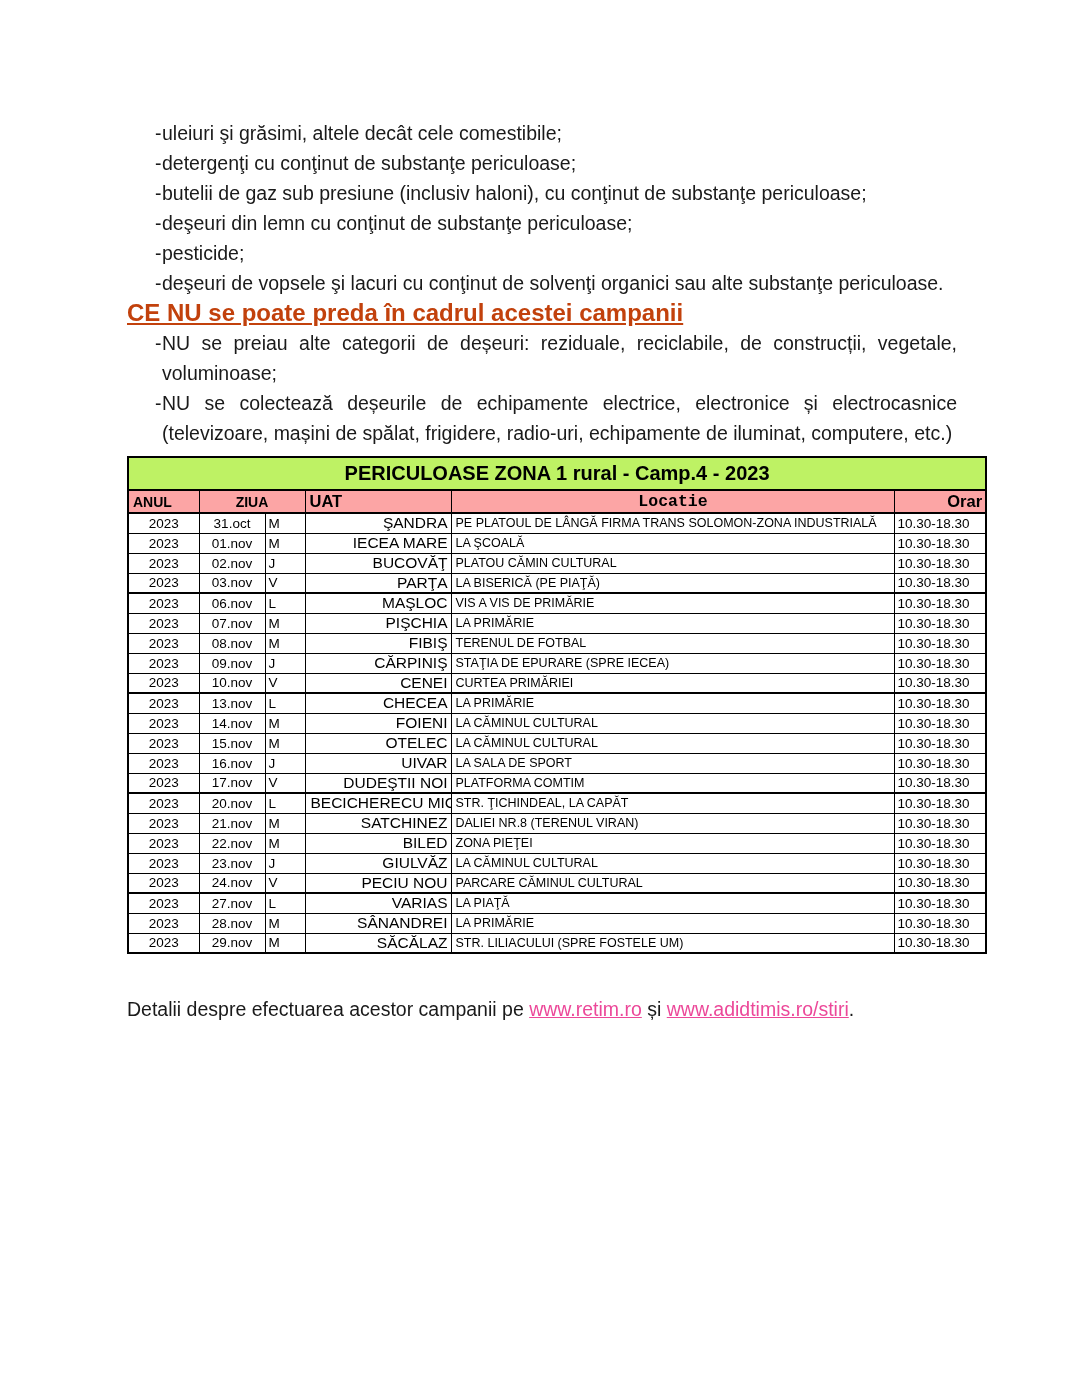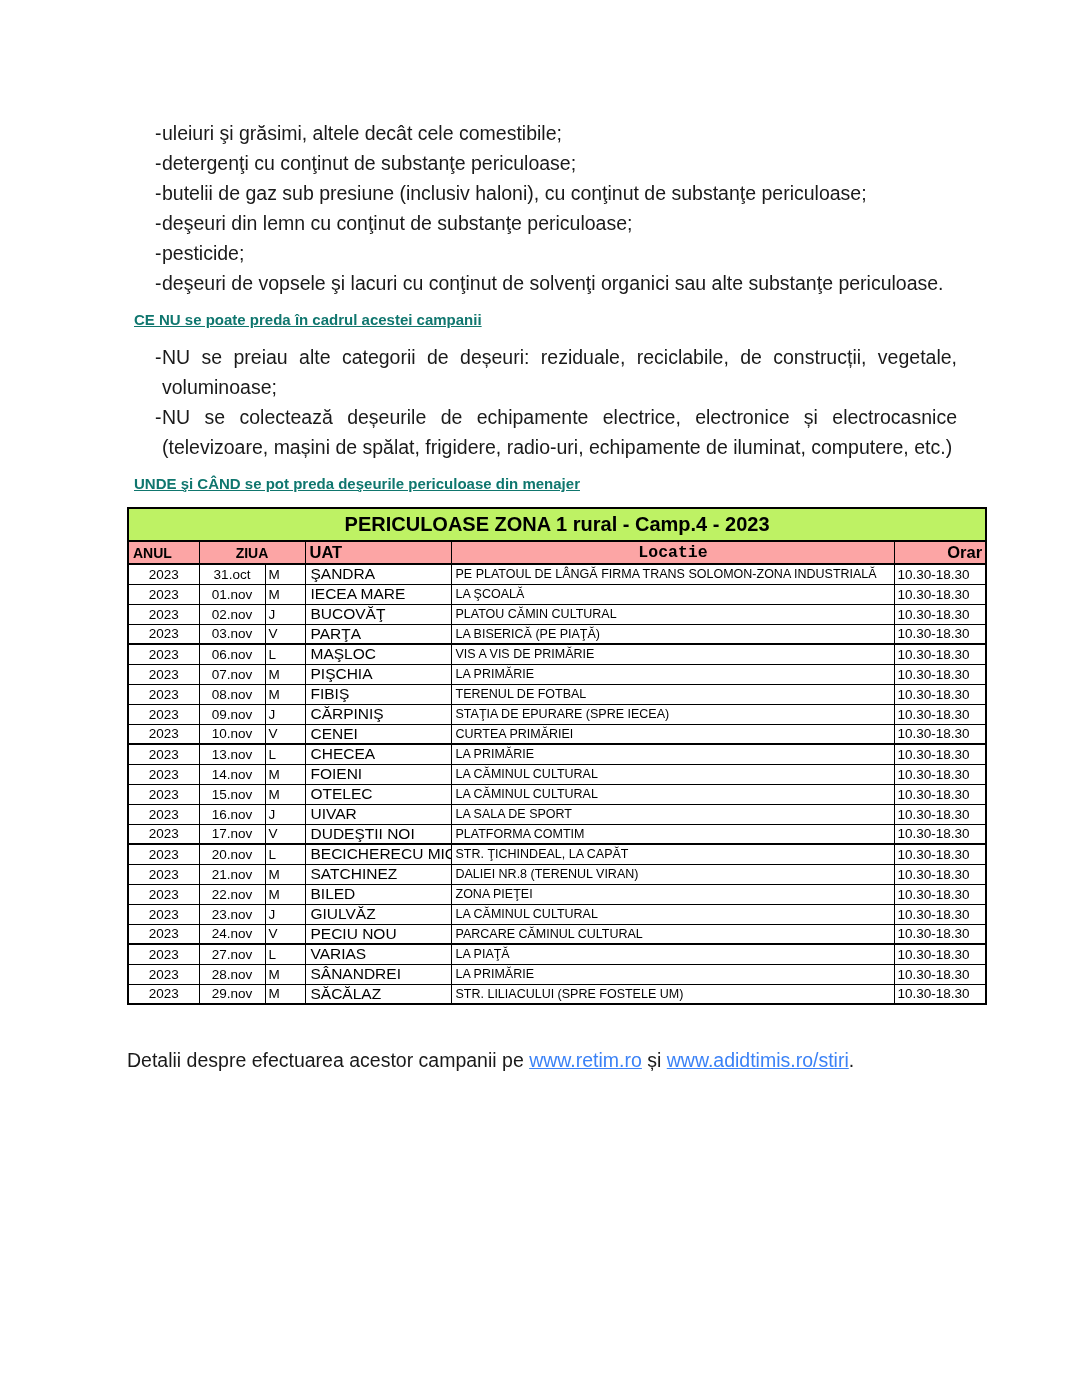--- a/index.html
+++ b/index.html
@@ -29,27 +29,27 @@
     flex: 0 0 35px;
     padding-left: 28px;
     color: #1a1a1a;
   }
   ul.bullets .li-text {
     flex: 1 1 auto;
     text-align: justify;
   }
   
   h2.section-title {
-    margin: 7px;
+    margin: 0;
     width: 830px;
-    font-size: 15px;
+    font-size: 24px;
     line-height: 30px;
     font-weight: bold;
     text-decoration: underline;
-    color: #0f766e;
+    color: #c2410c;
   }
   .mt-heading1 { margin-top: 34px; }
   .mt-list2   { margin-top: 4px; }
   .mt-heading2 { margin-top: 38px; }
   
   table.schedule {
     margin-top: 8px;
     width: 858px;
     border-collapse: collapse;
     border: 2px solid #000;
@@ -79,35 +79,35 @@
   }
   tr.header-row th.c-anul { font-size: 14px; text-align: left; padding-left: 4px; }
   tr.header-row th.c-ziua { font-size: 14px; text-align: center; }
   tr.header-row th.c-uat  { font-size: 16.5px; text-align: left; padding-left: 4px; }
   tr.header-row th.c-loc  { font-size: 16.5px; text-align: center; padding-left: 4px; font-family: Liberation Mono, monospace; }
   tr.header-row th.c-orar { font-size: 16.5px; text-align: right; }
   tbody.rows td { height: 20px; font-size: 13.5px; }
   tbody.rows td.c-anul { text-align: center; margin-left: 20px; }
   tbody.rows td.c-data { text-align: center; }
   tbody.rows td.c-zi   { text-align: left; padding-left: 3px; }
-  tbody.rows td.c-uat  { text-align: left; padding-left: 5px; font-size: 15.5px; }
+  tbody.rows td.c-uat  { text-align: right; padding-left: 5px; font-size: 15.5px; }
   tbody.rows td.c-loc  { text-align: left; padding-left: 4px; font-size: 12.5px; }
   tbody.rows td.c-orar { text-align: left; padding-left: 3px; }
   tbody.rows tr.week-sep td { border-bottom: 2px solid #000; }
   
   .footer-block {
     margin-top: 40px;
     width: 830px;
     font-size: 19.5px;
     line-height: 30px;
   }
   .footer-block p { margin: 0; }
   .footer-block .justify { text-align: justify; }
   .footer-block a {
-    color: #3b82f6;
+    color: #ec4899;
     text-decoration: underline;
     cursor: pointer;
   }
   .b { font-weight: bold; }
 </style>
 </head>
 <body>
 
 <div class="page">
 
@@ -144,21 +144,20 @@
     <li>
       <span class="dash">-</span>
       <span class="li-text">NU se preiau alte categorii de deșeuri: reziduale, reciclabile, de construcții, vegetale, voluminoase;</span>
       </li>
     <li>
       <span class="dash">-</span>
       <span class="li-text">NU se colectează deșeurile de echipamente electrice, electronice și electrocasnice (televizoare, mașini de spălat, frigidere, radio-uri, echipamente de iluminat, computere, etc.)</span>
       </li>
   </ul>
 
-  <h2 class="section-title mt-heading2">UNDE şi CÂND se pot preda deşeurile periculoase din menajer</h2>
 
   <table class="schedule">
     <colgroup>
       <col style="width:71px">
         <col style="width:66px">
         <col style="width:40px">
       <col style="width:146px">
         <col style="width:443px">
         <col style="width:92px">
     </colgroup>

